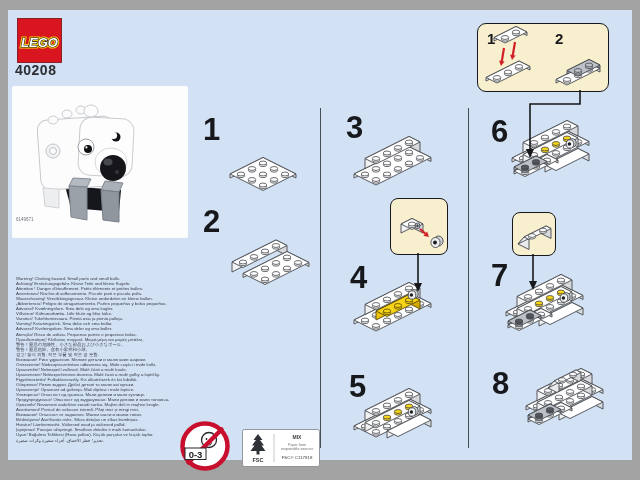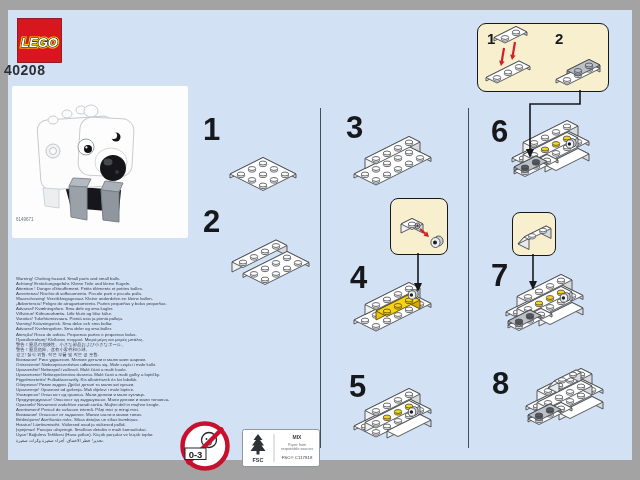--- a/index.html
+++ b/index.html
@@ -1,20 +1,20 @@
 <!DOCTYPE html>
 <html><head>
 <meta charset="utf-8">
 <style>
   html,body{margin:0;padding:0;}
   .page{position:relative;width:640px;height:480px;background:#a3a3a3;overflow:hidden;
         font-family:"Liberation Sans",sans-serif;}
   .bg{position:absolute;left:8px;top:10px;width:624px;height:450px;background:#d2e1f3;}
   .abs{position:absolute;}
-  .setnum{position:absolute;left:4px;top:62px;font-size:14px;font-weight:bold;color:#2c2d33;letter-spacing:.5px;}
+  .setnum{position:absolute;left:15px;top:62px;font-size:14px;font-weight:bold;color:#2c2d33;letter-spacing:.5px;}
   .panel{position:absolute;left:12px;top:86px;width:176px;height:152px;background:#fdfdfe;border-radius:2px;}
   .elemid{position:absolute;left:4px;top:131px;font-size:4.5px;color:#6f747c;}
   .warnings{position:absolute;left:16px;top:276px;width:222px;font-size:4.35px;line-height:5.05px;
             color:#3b3d49;white-space:pre-line;}
   .divider{position:absolute;top:108px;width:1px;height:340px;background:#454e58;}
   .stepnum{position:absolute;font-size:31px;font-weight:bold;color:#17181c;line-height:1;}
   .callout{position:absolute;background:#f7efcd;border:1.6px solid #17181c;border-radius:9px;}
   .subnum{position:absolute;font-size:15px;font-weight:bold;color:#17181c;line-height:1;}
   svg{display:block;}
   .overlay{position:absolute;left:0;top:0;pointer-events:none;}

